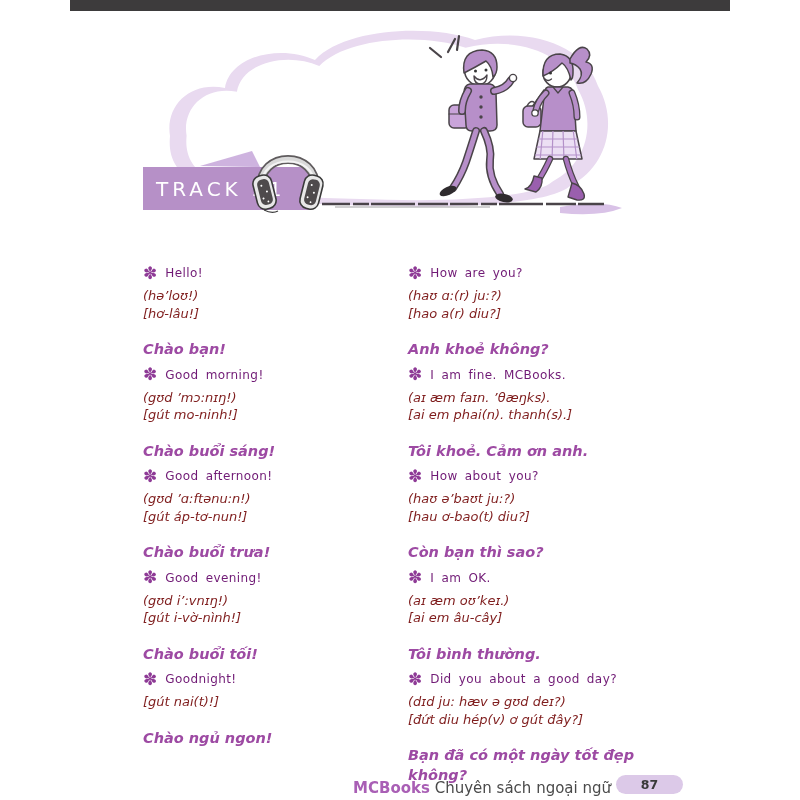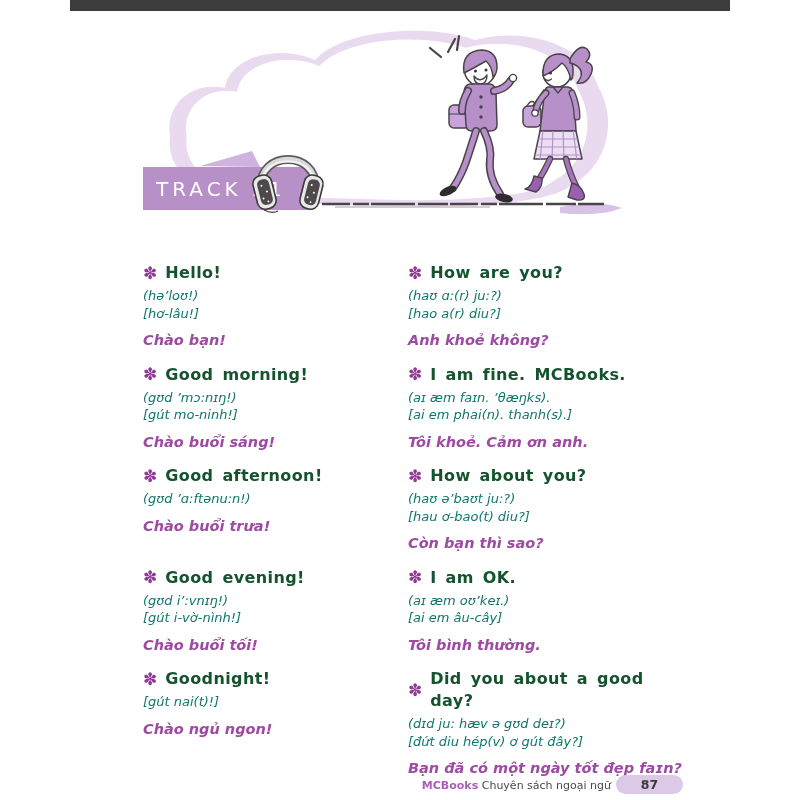--- a/index.html
+++ b/index.html
@@ -9,25 +9,25 @@
   .header-svg{position:absolute;left:130px;top:26px;width:505px;height:192px;}
   .track-banner{position:absolute;left:143px;top:167px;width:168px;height:43px;
         background:#b690c7;color:#ffffff;font-size:20px;letter-spacing:4px;
         line-height:44px;padding-left:13px;box-sizing:border-box;
         font-family:"DejaVu Sans",sans-serif;}
   .headphones{position:absolute;left:250px;top:136px;width:76px;height:78px;}
   .entries{position:absolute;left:143px;top:262px;width:548px;display:grid;
         grid-template-columns:265px 283px;grid-auto-rows:101.6px;}
   .phrase-line{display:flex;align-items:center;gap:8px;margin-bottom:3px;}
   .flower{color:#8e3a96;font-size:17px;line-height:1;flex:0 0 auto;}
-  .phrase{font-size:16px;color:#14532d;letter-spacing:.4px;word-spacing:3px;line-height:22px;font-weight:bold;}
-  .ipa,.vpron{font-style:italic;color:#0f766e;font-size:13px;line-height:17.5px;}
-  .trans{font-style:italic;font-weight:bold;color:#9d4aa3;font-size:14.5px;line-height:20px;margin-top:8px;}
+  .phrase{font-size:12px;color:#701a75;letter-spacing:.4px;word-spacing:3px;line-height:22px;}
+  .ipa,.vpron{font-style:italic;color:#7f1d1d;font-size:13px;line-height:17.5px;}
+  .trans{font-style:italic;font-weight:bold;color:#9d4aa3;font-size:14.5px;line-height:20px;margin-top:17px;}
   .footer-text{position:absolute;top:779px;left:0;width:611px;text-align:right;
-        font-size:11px;color:#4a4a4a;}
+        font-size:15px;color:#4a4a4a;}
   .brand{color:#a95fb5;font-weight:bold;}
   .page-badge{position:absolute;left:616px;top:775px;width:67px;height:19px;
         background:#dcc9e8;border-radius:10px;text-align:center;line-height:19px;
         font-size:12.5px;font-weight:bold;color:#3a3a3a;}
 </style>
 </head>
 <body>
 
 <div class="page">
 
@@ -188,20 +188,21 @@
       <div class="vpron">[ai em phai(n). thanh(s).]</div>
       <div class="trans">Tôi khoẻ. Cảm ơn anh.</div>
     </div>
 
     <div class="entry">
       <div class="phrase-line">
           <span class="flower">✽</span>
           <span class="phrase">Good afternoon!</span>
         </div>
       <div class="ipa">(gʊd ’ɑ:ftənu:n!)</div>
+      <div class="vpron">[gút áp-tơ-nun!]</div>
       <div class="trans">Chào buổi trưa!</div>
     </div>
     <div class="entry">
       <div class="phrase-line">
           <span class="flower">✽</span>
           <span class="phrase">How about you?</span>
         </div>
       <div class="ipa">(haʊ ə’baʊt ju:?)</div>
       <div class="vpron">[hau ơ-bao(t) diu?]</div>
       <div class="trans">Còn bạn thì sao?</div>
@@ -234,21 +235,21 @@
       <div class="vpron">[gút nai(t)!]</div>
       <div class="trans">Chào ngủ ngon!</div>
     </div>
     <div class="entry">
       <div class="phrase-line">
           <span class="flower">✽</span>
           <span class="phrase">Did you about a good day?</span>
         </div>
       <div class="ipa">(dɪd ju: hæv ə gʊd deɪ?)</div>
       <div class="vpron">[đứt diu hép(v) ơ gút đây?]</div>
-      <div class="trans">Bạn đã có một ngày tốt đẹp faɪn?</div>
+      <div class="trans">Bạn đã có một ngày tốt đẹp không?</div>
     </div>
 
   </div>
 
   <div class="footer-text">
     <span class="brand">MCBooks</span>
     <span>Chuyên sách ngoại ngữ</span>
   </div>
   <div class="page-badge">87</div>
 

